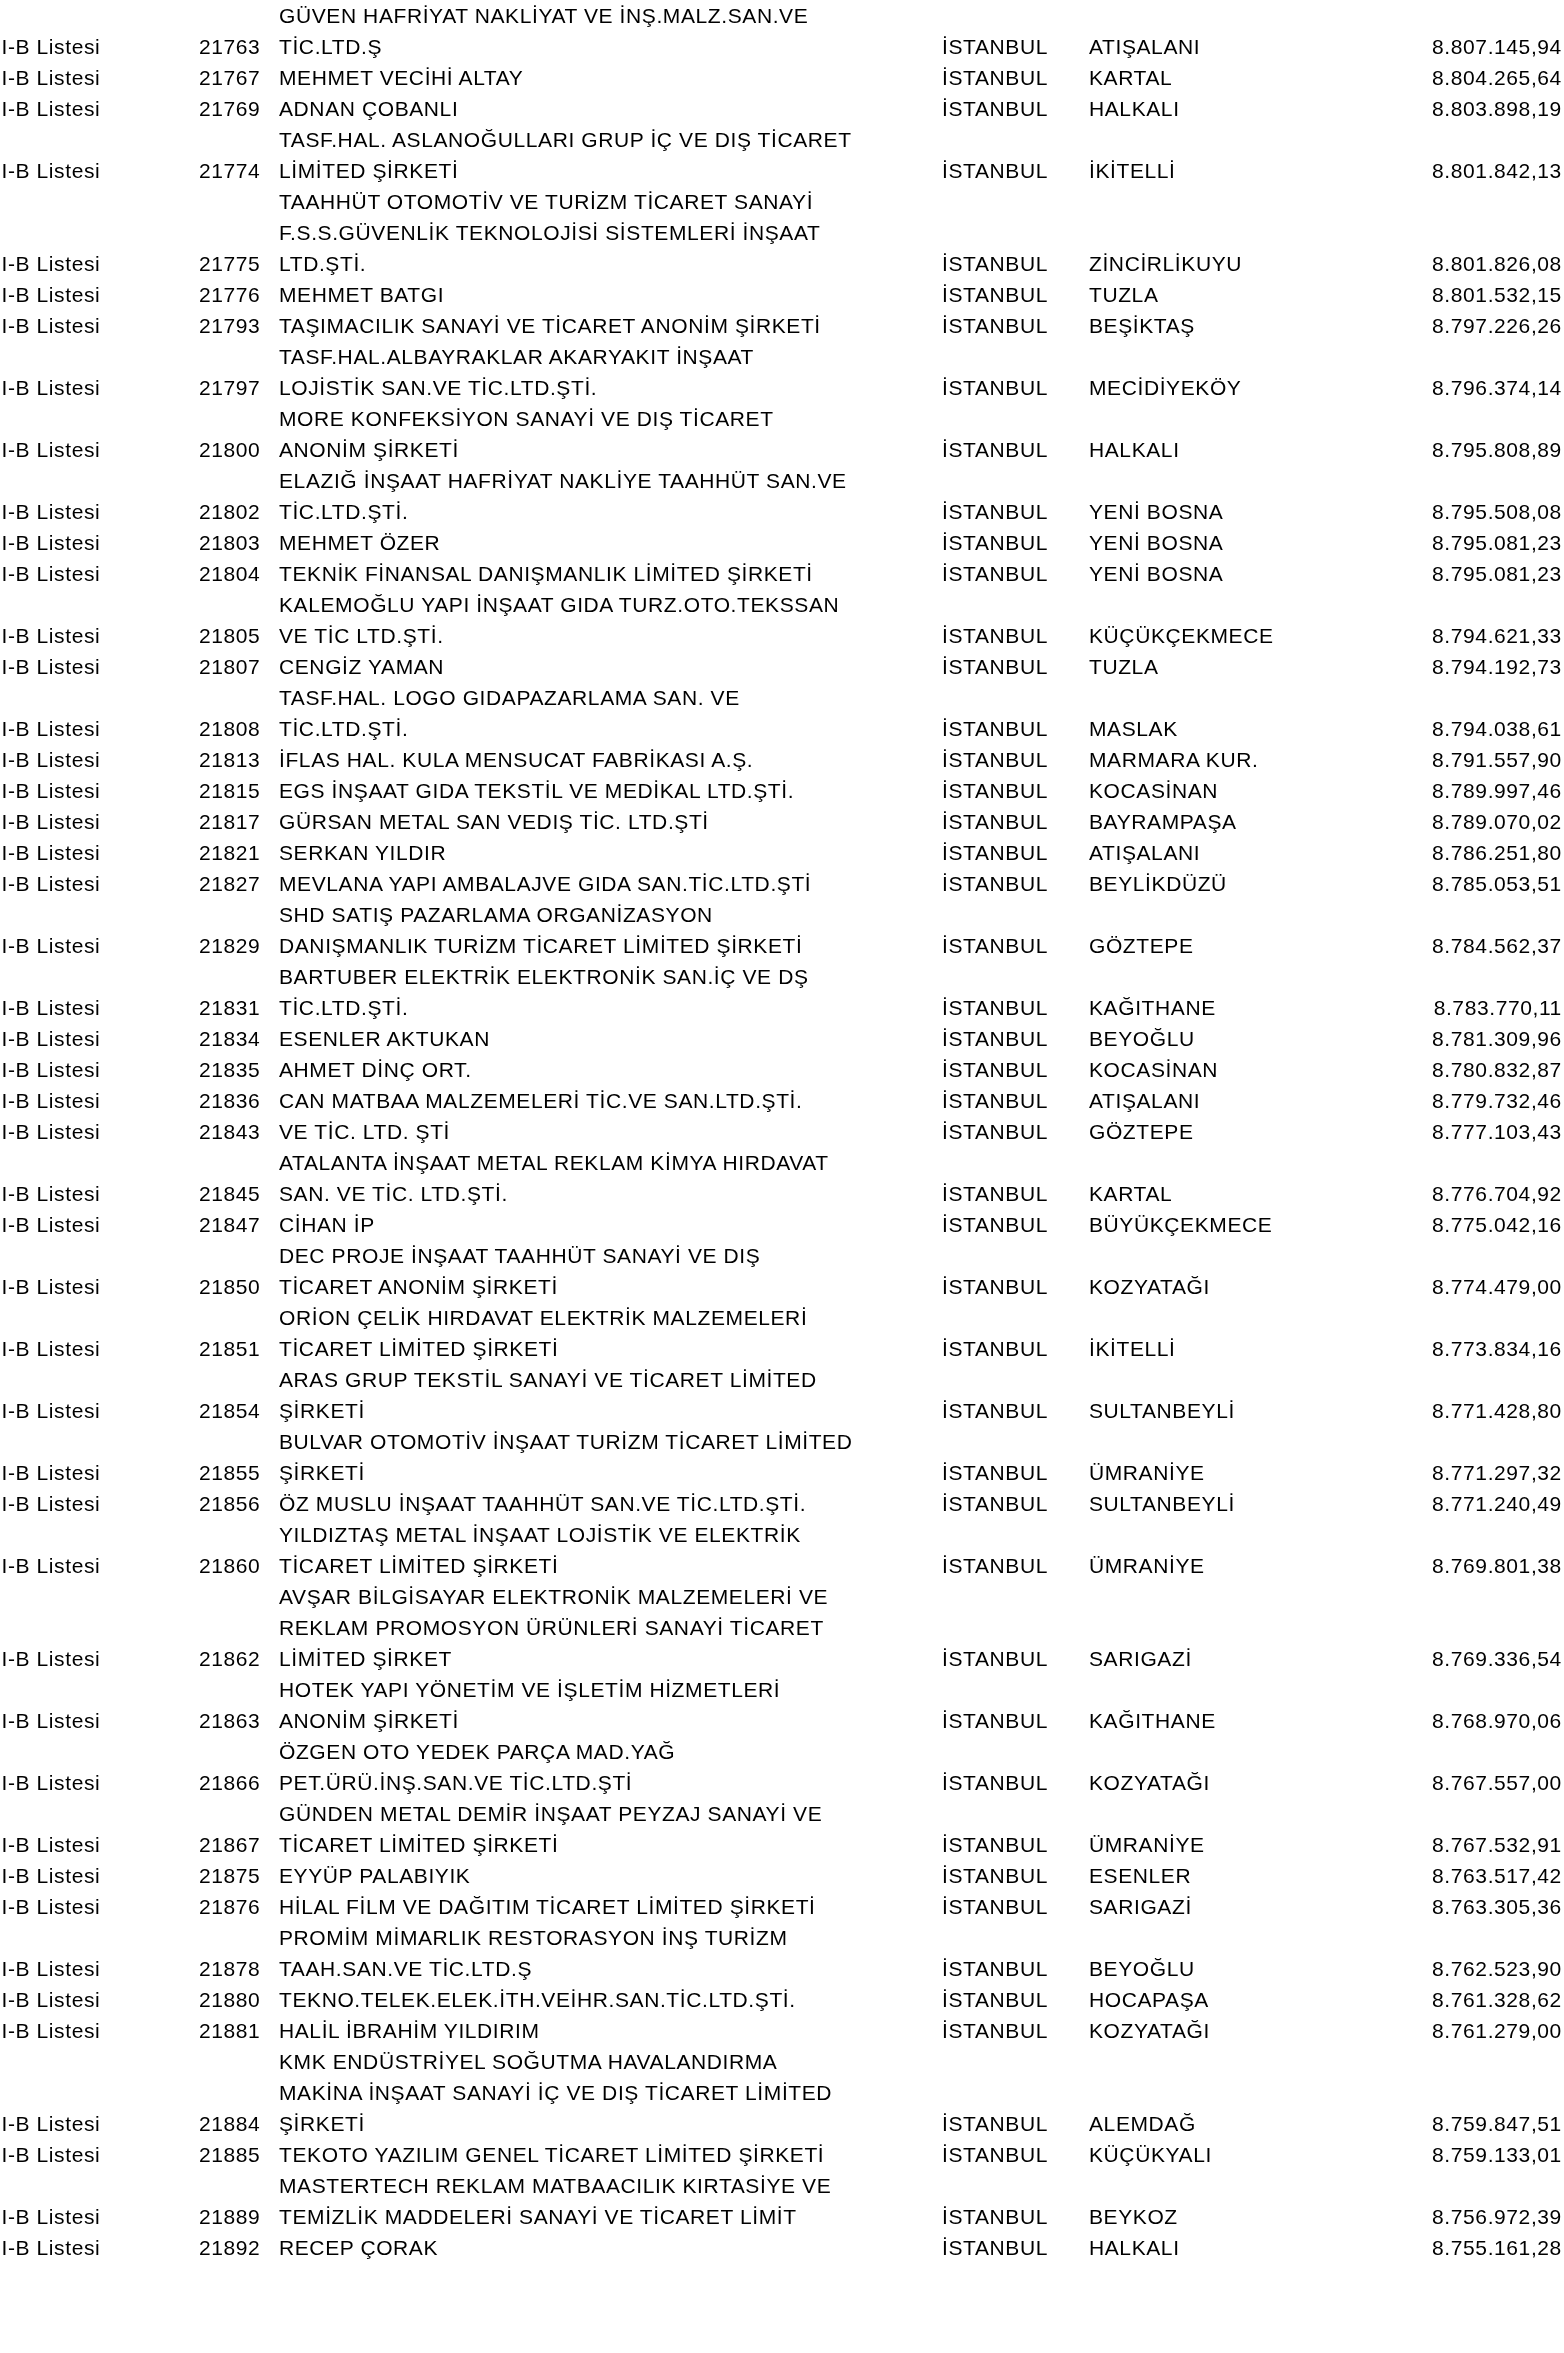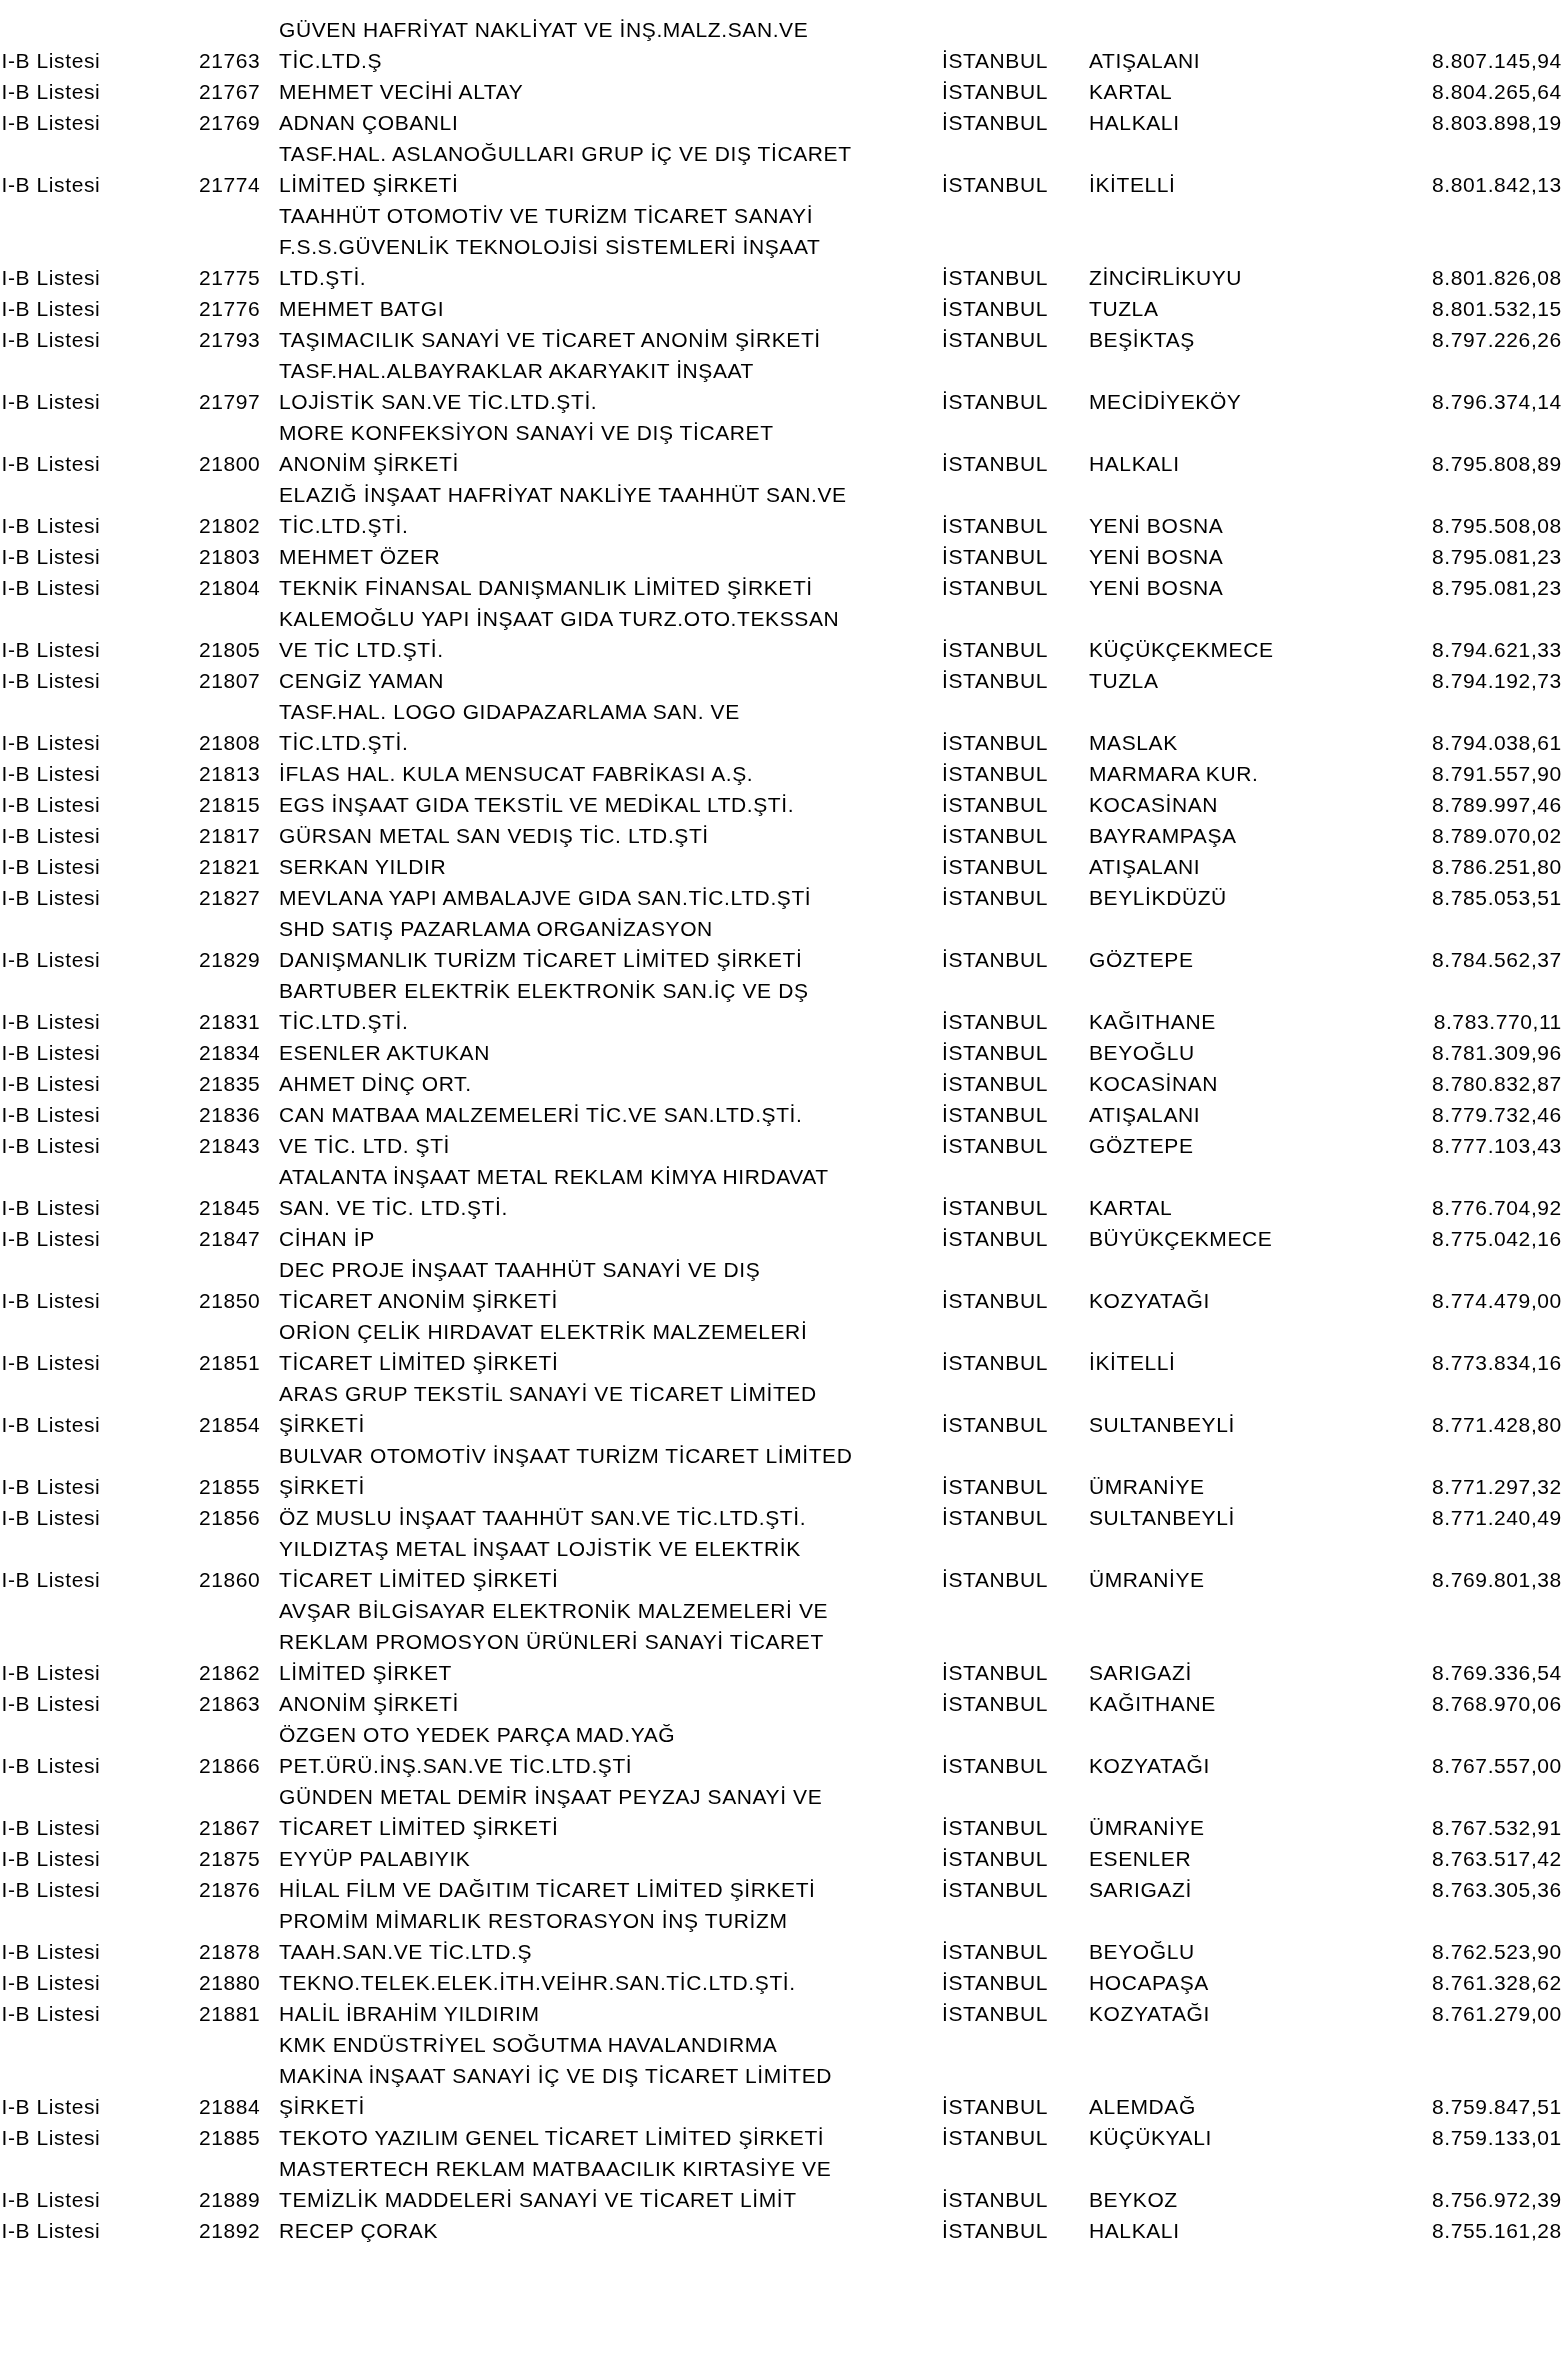--- a/index.html
+++ b/index.html
@@ -10,21 +10,21 @@
   body {
     width: 1565px;
     height: 2354px;
     overflow: hidden;
   }
   #doc {
     position: relative;
     width: 1565px;
     height: 2354px;
     box-sizing: border-box;
-    padding-top: 14px;
+    padding-top: 0;
     font-family: "Liberation Sans", "DejaVu Sans", sans-serif;
     font-size: 21px;
     letter-spacing: 0.6px;
     color: #000000;
   }
   .row {
     position: relative;
     height: 31px;
     line-height: 31px;
     white-space: nowrap;
@@ -468,20 +468,28 @@
     </div>
     <div class="row">
       <span class="c list">I-B Listesi</span>
       <span class="c num">21862</span>
       <span class="c name">LİMİTED ŞİRKET</span>
       <span class="c city">İSTANBUL</span>
       <span class="c district">SARIGAZİ</span>
       <span class="c amount">8.769.336,54</span>
     </div>
     <div class="row">
+      <span class="c list"></span>
+      <span class="c num"></span>
+      <span class="c name">HOTEK YAPI YÖNETİM VE İŞLETİM HİZMETLERİ</span>
+      <span class="c city"></span>
+      <span class="c district"></span>
+      <span class="c amount"></span>
+    </div>
+    <div class="row">
       <span class="c list">I-B Listesi</span>
       <span class="c num">21863</span>
       <span class="c name">ANONİM ŞİRKETİ</span>
       <span class="c city">İSTANBUL</span>
       <span class="c district">KAĞITHANE</span>
       <span class="c amount">8.768.970,06</span>
     </div>
     <div class="row">
       <span class="c list"></span>
       <span class="c num"></span>

